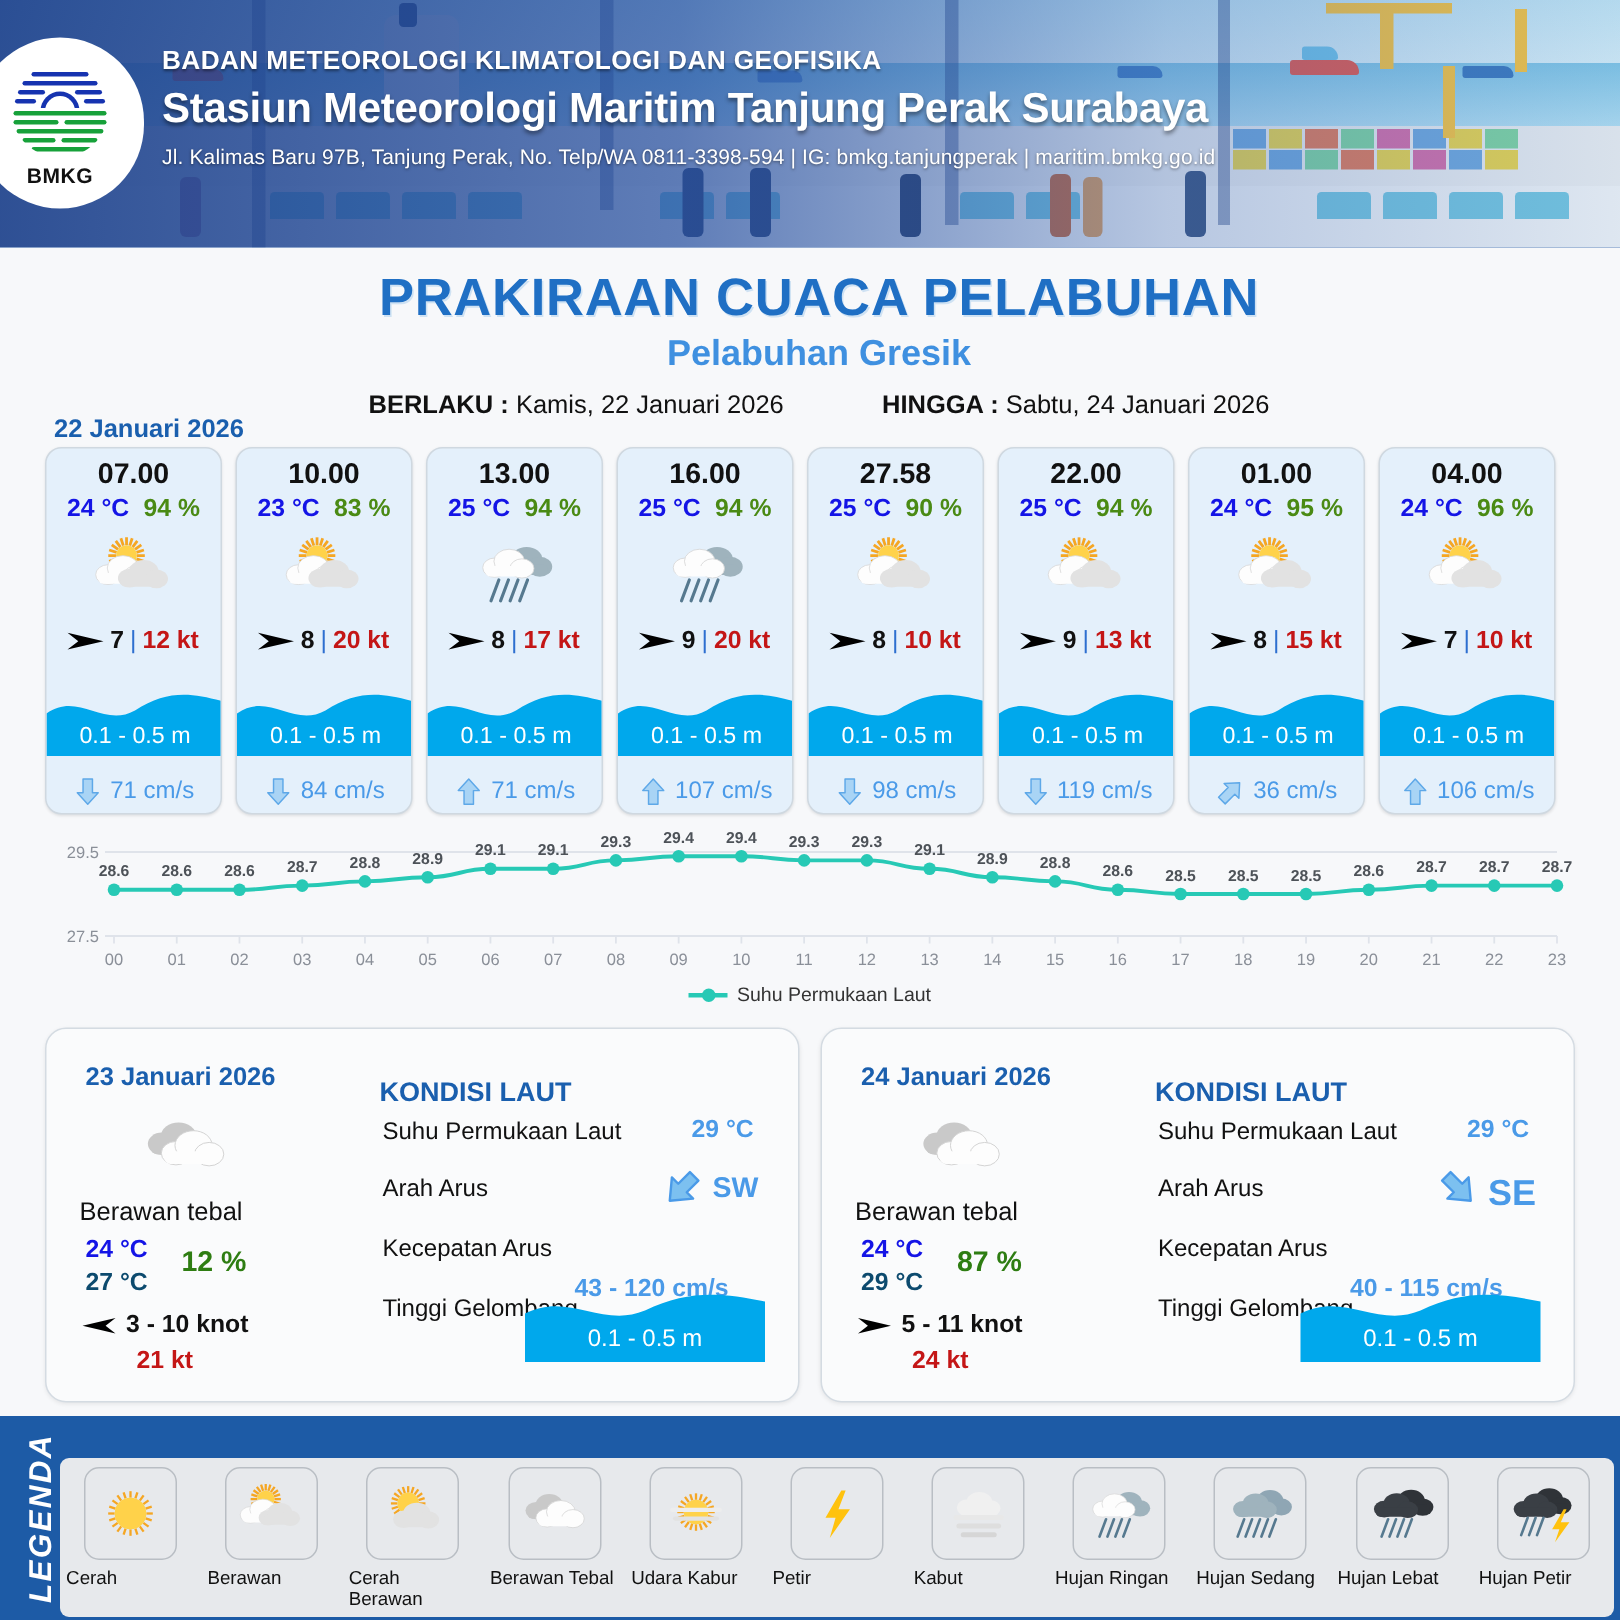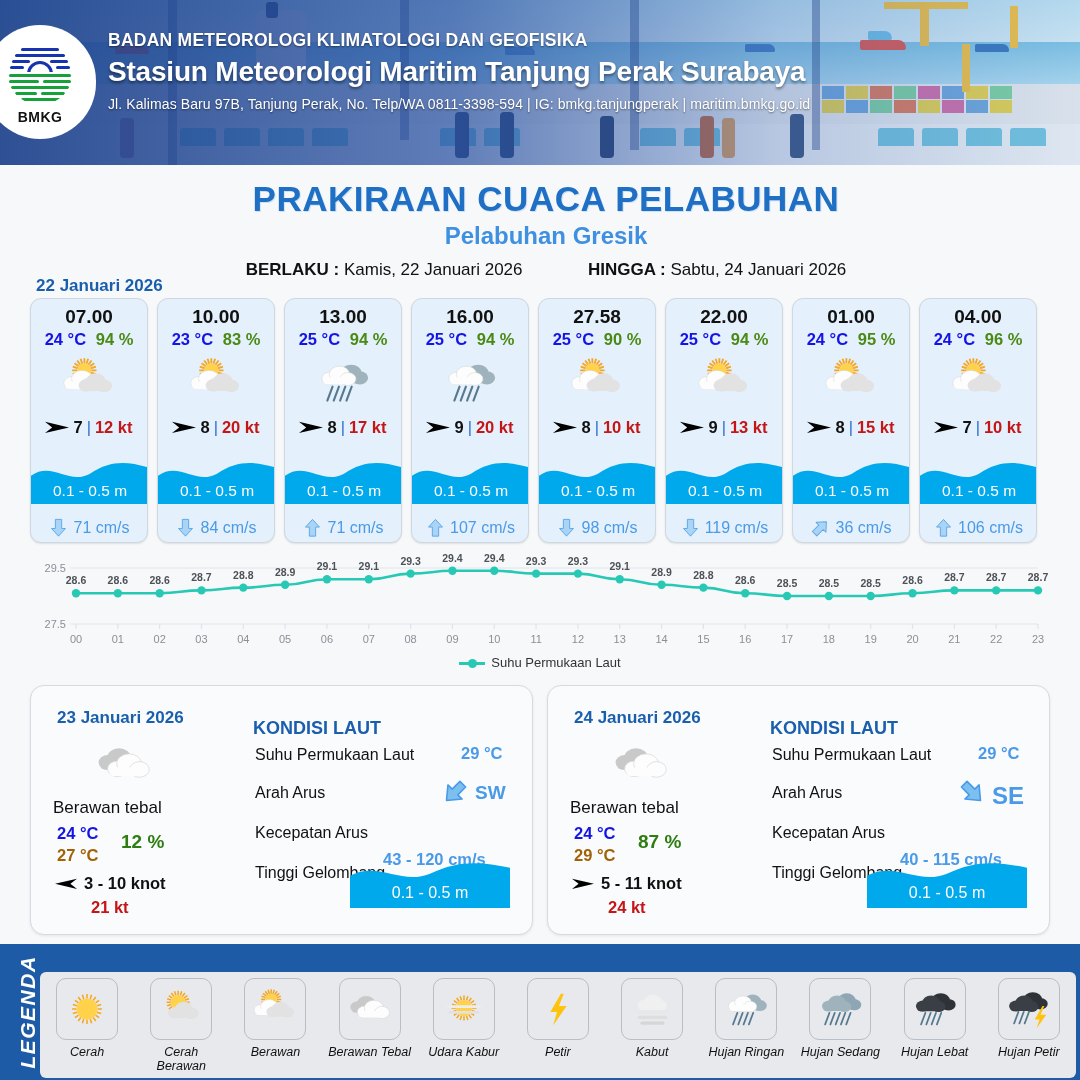--- a/index.html
+++ b/index.html
@@ -112,21 +112,21 @@
   .panel { width:503px; height:250px; background:#fafbfc; border:1px solid #d4dbe2;
            border-radius:14px; position:relative;
            box-shadow:0 1px 3px rgba(0,0,0,.08); }
   .p-date { position:absolute; left:26px; top:22px; font-size:17px; font-weight:bold;
             color:#1a5fae; }
   .p-icon { position:absolute; left:62px; top:48px; }
   .p-cond { position:absolute; left:22px; top:112px; font-size:17px; color:#111; }
   .p-tmin { position:absolute; left:26px; top:138px; font-size:16.5px; font-weight:bold;
             color:#1414e6; }
   .p-tmax { position:absolute; left:26px; top:160px; font-size:16.5px; font-weight:bold;
-            color:#a16207; }
+            color:#0c4a6e; }
   .p-hum { position:absolute; left:90px; top:145px; font-size:19px; font-weight:bold;
            color:#2e7d12; }
   .p-wind { position:absolute; left:24px; top:188px; font-size:16.5px; font-weight:bold;
             color:#111; display:flex; align-items:center; gap:7px;text-align:center; }
   .p-gust { position:absolute; left:60px; top:212px; font-size:16.5px; font-weight:bold;
             color:#c41616; }
   .p-kondisi { position:absolute; left:222px; top:32px; font-size:18px; font-weight:bold;
                color:#1a5fae; }
   .p-row { position:absolute; font-size:16px; color:#111; }
   .p-val { position:absolute; font-size:16.5px; font-weight:bold; color:#4a9ae8; }
@@ -141,21 +141,21 @@
   .leg-side span { position:absolute; left:-40px; top:56px; width:120px;
     transform:rotate(-90deg); color:#fff; font-style:italic; font-weight:bold;
     font-size:21px; letter-spacing:1.5px; text-align:center; }
   .leg-note { position:absolute; left:40px; top:6px; width:1036px; color:#fff;
               font-style:italic; font-size:13.5px; white-space:nowrap; }
   .leg-panel { position:absolute; left:40px; top:28px; width:1036px; height:106px;
                background:#e7e9ec; border-radius:6px; }
   .leg-items { position:absolute; left:0; top:0; width:1036px; height:106px;
                display:flex; justify-content:space-around; align-items:flex-start;
                padding-top:6px; }
-  .leg-item { width:86px; text-align:center;font-style:italic; }
+  .leg-item { width:86px; text-align:left; }
   .leg-box { width:62px; height:62px; margin:0 auto; background:#e7e9ec;
              border:1px solid #b9bec4; border-radius:10px;
              display:flex; align-items:center; justify-content:center; }
   .leg-cap { font-size:12.5px; color:#111; margin-top:5px; }
 
   svg { display:block; overflow:visible; }
 </style>
 </head>
 <body>
 
@@ -1086,20 +1086,60 @@
               <line x1="67.79837387624885" y1="37.068724449565586" x2="75.07952682562336" y2="31.778657178933326" stroke="#f5a623" stroke-width="3.2" opacity="1"></line>
               <line x1="70.92324335849338" y1="43.201626123751154" x2="79.48275200514976" y2="40.420473174376625" stroke="#f5a623" stroke-width="3.2" opacity="1"></line>
               <circle cx="50" cy="50" r="22" fill="#ffd24a" opacity="1"></circle>
             </svg>
           </div>
                <div class="leg-cap">Cerah</div>
         </div>
         <div class="leg-item">
           <div class="leg-box">
             <svg width="48" height="48" viewBox="0 0 100 100">
+              <line x1="54" y1="30" x2="63" y2="30" stroke="#f5a623" stroke-width="3.2" opacity="1"></line>
+              <line x1="53.412678195541844" y1="33.708203932499366" x2="61.97218684219823" y2="36.489356881873896" stroke="#f5a623" stroke-width="3.2" opacity="1"></line>
+              <line x1="51.70820393249937" y1="37.05342302750968" x2="58.989356881873896" y2="42.34349029814194" stroke="#f5a623" stroke-width="3.2" opacity="1"></line>
+              <line x1="49.05342302750968" y1="39.70820393249937" x2="54.34349029814194" y2="46.989356881873896" stroke="#f5a623" stroke-width="3.2" opacity="1"></line>
+              <line x1="45.70820393249937" y1="41.412678195541844" x2="48.489356881873896" y2="49.97218684219823" stroke="#f5a623" stroke-width="3.2" opacity="1"></line>
+              <line x1="42" y1="42" x2="42" y2="51" stroke="#f5a623" stroke-width="3.2" opacity="1"></line>
+              <line x1="38.291796067500634" y1="41.412678195541844" x2="35.510643118126104" y2="49.97218684219823" stroke="#f5a623" stroke-width="3.2" opacity="1"></line>
+              <line x1="34.94657697249032" y1="39.70820393249937" x2="29.656509701858067" y2="46.989356881873896" stroke="#f5a623" stroke-width="3.2" opacity="1"></line>
+              <line x1="32.291796067500634" y1="37.05342302750968" x2="25.010643118126104" y2="42.34349029814194" stroke="#f5a623" stroke-width="3.2" opacity="1"></line>
+              <line x1="30.587321804458156" y1="33.70820393249937" x2="22.027813157801777" y2="36.489356881873896" stroke="#f5a623" stroke-width="3.2" opacity="1"></line>
+              <line x1="30" y1="30" x2="21" y2="30.000000000000004" stroke="#f5a623" stroke-width="3.2" opacity="1"></line>
+              <line x1="30.587321804458156" y1="26.291796067500627" x2="22.027813157801777" y2="23.510643118126097" stroke="#f5a623" stroke-width="3.2" opacity="1"></line>
+              <line x1="32.29179606750063" y1="22.946576972490323" x2="25.0106431181261" y2="17.656509701858067" stroke="#f5a623" stroke-width="3.2" opacity="1"></line>
+              <line x1="34.94657697249032" y1="20.291796067500634" x2="29.656509701858063" y2="13.010643118126104" stroke="#f5a623" stroke-width="3.2" opacity="1"></line>
+              <line x1="38.29179606750063" y1="18.587321804458156" x2="35.5106431181261" y2="10.027813157801777" stroke="#f5a623" stroke-width="3.2" opacity="1"></line>
+              <line x1="42" y1="18" x2="41.99999999999999" y2="9" stroke="#f5a623" stroke-width="3.2" opacity="1"></line>
+              <line x1="45.708203932499366" y1="18.587321804458156" x2="48.48935688187389" y2="10.027813157801774" stroke="#f5a623" stroke-width="3.2" opacity="1"></line>
+              <line x1="49.05342302750967" y1="20.291796067500627" x2="54.34349029814193" y2="13.0106431181261" stroke="#f5a623" stroke-width="3.2" opacity="1"></line>
+              <line x1="51.708203932499366" y1="22.94657697249032" x2="58.989356881873896" y2="17.65650970185806" stroke="#f5a623" stroke-width="3.2" opacity="1"></line>
+              <line x1="53.412678195541844" y1="26.291796067500627" x2="61.97218684219823" y2="23.510643118126097" stroke="#f5a623" stroke-width="3.2" opacity="1"></line>
+              <circle cx="42" cy="30" r="12" fill="#ffd24a" opacity="1"></circle>
+              <g transform="translate(36,50) scale(0.95)">
+      <ellipse cx="-16" cy="2" rx="15" ry="12" fill="#fdfdfd" stroke="#d8d8d8" stroke-width="1"></ellipse>
+      <ellipse cx="2" cy="-6" rx="19" ry="15" fill="#fdfdfd" stroke="#d8d8d8" stroke-width="1"></ellipse>
+      <ellipse cx="18" cy="3" rx="15" ry="12" fill="#fdfdfd" stroke="#d8d8d8" stroke-width="1"></ellipse>
+      <rect x="-28" y="0" width="56" height="13" rx="6.5" fill="#fdfdfd"></rect>
+     </g>
+              <g transform="translate(60,54) scale(0.9)">
+      <ellipse cx="-16" cy="2" rx="15" ry="12" fill="#e2e2e2"></ellipse>
+      <ellipse cx="2" cy="-6" rx="19" ry="15" fill="#e2e2e2"></ellipse>
+      <ellipse cx="18" cy="3" rx="15" ry="12" fill="#e2e2e2"></ellipse>
+      <rect x="-28" y="0" width="56" height="13" rx="6.5" fill="#e2e2e2"></rect>
+     </g>
+            </svg>
+          </div>
+               <div class="leg-cap">Berawan</div>
+        </div>
+        <div class="leg-item">
+          <div class="leg-box">
+            <svg width="48" height="48" viewBox="0 0 100 100">
               <line x1="59" y1="36" x2="68" y2="36" stroke="#f5a623" stroke-width="3.2" opacity="1"></line>
               <line x1="58.265847744427305" y1="40.63525491562421" x2="66.82535639108369" y2="43.41640786499874" stroke="#f5a623" stroke-width="3.2" opacity="1"></line>
               <line x1="56.135254915624216" y1="44.8167787843871" x2="63.41640786499874" y2="50.10684605501935" stroke="#f5a623" stroke-width="3.2" opacity="1"></line>
               <line x1="52.8167787843871" y1="48.135254915624216" x2="58.10684605501935" y2="55.41640786499874" stroke="#f5a623" stroke-width="3.2" opacity="1"></line>
               <line x1="48.63525491562421" y1="50.265847744427305" x2="51.41640786499874" y2="58.82535639108369" stroke="#f5a623" stroke-width="3.2" opacity="1"></line>
               <line x1="44" y1="51" x2="44" y2="60" stroke="#f5a623" stroke-width="3.2" opacity="1"></line>
               <line x1="39.36474508437579" y1="50.265847744427305" x2="36.58359213500126" y2="58.82535639108369" stroke="#f5a623" stroke-width="3.2" opacity="1"></line>
               <line x1="35.1832212156129" y1="48.135254915624216" x2="29.893153944980646" y2="55.41640786499874" stroke="#f5a623" stroke-width="3.2" opacity="1"></line>
               <line x1="31.86474508437579" y1="44.8167787843871" x2="24.583592135001265" y2="50.10684605501936" stroke="#f5a623" stroke-width="3.2" opacity="1"></line>
               <line x1="29.734152255572695" y1="40.635254915624216" x2="21.174643608916316" y2="43.41640786499874" stroke="#f5a623" stroke-width="3.2" opacity="1"></line>
@@ -1116,60 +1156,20 @@
               <circle cx="44" cy="36" r="15" fill="#ffd24a" opacity="1"></circle>
               <g transform="translate(54,56) scale(1)">
       <ellipse cx="-16" cy="2" rx="15" ry="12" fill="#e2e2e2"></ellipse>
       <ellipse cx="2" cy="-6" rx="19" ry="15" fill="#e2e2e2"></ellipse>
       <ellipse cx="18" cy="3" rx="15" ry="12" fill="#e2e2e2"></ellipse>
       <rect x="-28" y="0" width="56" height="13" rx="6.5" fill="#e2e2e2"></rect>
      </g>
             </svg>
           </div>
                <div class="leg-cap">Cerah Berawan</div>
-        </div>
-        <div class="leg-item">
-          <div class="leg-box">
-            <svg width="48" height="48" viewBox="0 0 100 100">
-              <line x1="54" y1="30" x2="63" y2="30" stroke="#f5a623" stroke-width="3.2" opacity="1"></line>
-              <line x1="53.412678195541844" y1="33.708203932499366" x2="61.97218684219823" y2="36.489356881873896" stroke="#f5a623" stroke-width="3.2" opacity="1"></line>
-              <line x1="51.70820393249937" y1="37.05342302750968" x2="58.989356881873896" y2="42.34349029814194" stroke="#f5a623" stroke-width="3.2" opacity="1"></line>
-              <line x1="49.05342302750968" y1="39.70820393249937" x2="54.34349029814194" y2="46.989356881873896" stroke="#f5a623" stroke-width="3.2" opacity="1"></line>
-              <line x1="45.70820393249937" y1="41.412678195541844" x2="48.489356881873896" y2="49.97218684219823" stroke="#f5a623" stroke-width="3.2" opacity="1"></line>
-              <line x1="42" y1="42" x2="42" y2="51" stroke="#f5a623" stroke-width="3.2" opacity="1"></line>
-              <line x1="38.291796067500634" y1="41.412678195541844" x2="35.510643118126104" y2="49.97218684219823" stroke="#f5a623" stroke-width="3.2" opacity="1"></line>
-              <line x1="34.94657697249032" y1="39.70820393249937" x2="29.656509701858067" y2="46.989356881873896" stroke="#f5a623" stroke-width="3.2" opacity="1"></line>
-              <line x1="32.291796067500634" y1="37.05342302750968" x2="25.010643118126104" y2="42.34349029814194" stroke="#f5a623" stroke-width="3.2" opacity="1"></line>
-              <line x1="30.587321804458156" y1="33.70820393249937" x2="22.027813157801777" y2="36.489356881873896" stroke="#f5a623" stroke-width="3.2" opacity="1"></line>
-              <line x1="30" y1="30" x2="21" y2="30.000000000000004" stroke="#f5a623" stroke-width="3.2" opacity="1"></line>
-              <line x1="30.587321804458156" y1="26.291796067500627" x2="22.027813157801777" y2="23.510643118126097" stroke="#f5a623" stroke-width="3.2" opacity="1"></line>
-              <line x1="32.29179606750063" y1="22.946576972490323" x2="25.0106431181261" y2="17.656509701858067" stroke="#f5a623" stroke-width="3.2" opacity="1"></line>
-              <line x1="34.94657697249032" y1="20.291796067500634" x2="29.656509701858063" y2="13.010643118126104" stroke="#f5a623" stroke-width="3.2" opacity="1"></line>
-              <line x1="38.29179606750063" y1="18.587321804458156" x2="35.5106431181261" y2="10.027813157801777" stroke="#f5a623" stroke-width="3.2" opacity="1"></line>
-              <line x1="42" y1="18" x2="41.99999999999999" y2="9" stroke="#f5a623" stroke-width="3.2" opacity="1"></line>
-              <line x1="45.708203932499366" y1="18.587321804458156" x2="48.48935688187389" y2="10.027813157801774" stroke="#f5a623" stroke-width="3.2" opacity="1"></line>
-              <line x1="49.05342302750967" y1="20.291796067500627" x2="54.34349029814193" y2="13.0106431181261" stroke="#f5a623" stroke-width="3.2" opacity="1"></line>
-              <line x1="51.708203932499366" y1="22.94657697249032" x2="58.989356881873896" y2="17.65650970185806" stroke="#f5a623" stroke-width="3.2" opacity="1"></line>
-              <line x1="53.412678195541844" y1="26.291796067500627" x2="61.97218684219823" y2="23.510643118126097" stroke="#f5a623" stroke-width="3.2" opacity="1"></line>
-              <circle cx="42" cy="30" r="12" fill="#ffd24a" opacity="1"></circle>
-              <g transform="translate(36,50) scale(0.95)">
-      <ellipse cx="-16" cy="2" rx="15" ry="12" fill="#fdfdfd" stroke="#d8d8d8" stroke-width="1"></ellipse>
-      <ellipse cx="2" cy="-6" rx="19" ry="15" fill="#fdfdfd" stroke="#d8d8d8" stroke-width="1"></ellipse>
-      <ellipse cx="18" cy="3" rx="15" ry="12" fill="#fdfdfd" stroke="#d8d8d8" stroke-width="1"></ellipse>
-      <rect x="-28" y="0" width="56" height="13" rx="6.5" fill="#fdfdfd"></rect>
-     </g>
-              <g transform="translate(60,54) scale(0.9)">
-      <ellipse cx="-16" cy="2" rx="15" ry="12" fill="#e2e2e2"></ellipse>
-      <ellipse cx="2" cy="-6" rx="19" ry="15" fill="#e2e2e2"></ellipse>
-      <ellipse cx="18" cy="3" rx="15" ry="12" fill="#e2e2e2"></ellipse>
-      <rect x="-28" y="0" width="56" height="13" rx="6.5" fill="#e2e2e2"></rect>
-     </g>
-            </svg>
-          </div>
-               <div class="leg-cap">Berawan</div>
         </div>
         <div class="leg-item">
           <div class="leg-box">
             <svg width="48" height="48" viewBox="0 0 100 100">
               <g transform="translate(40,44) scale(1)">
       <ellipse cx="-16" cy="2" rx="15" ry="12" fill="#c9c9c9"></ellipse>
       <ellipse cx="2" cy="-6" rx="19" ry="15" fill="#c9c9c9"></ellipse>
       <ellipse cx="18" cy="3" rx="15" ry="12" fill="#c9c9c9"></ellipse>
       <rect x="-28" y="0" width="56" height="13" rx="6.5" fill="#c9c9c9"></rect>
      </g>

